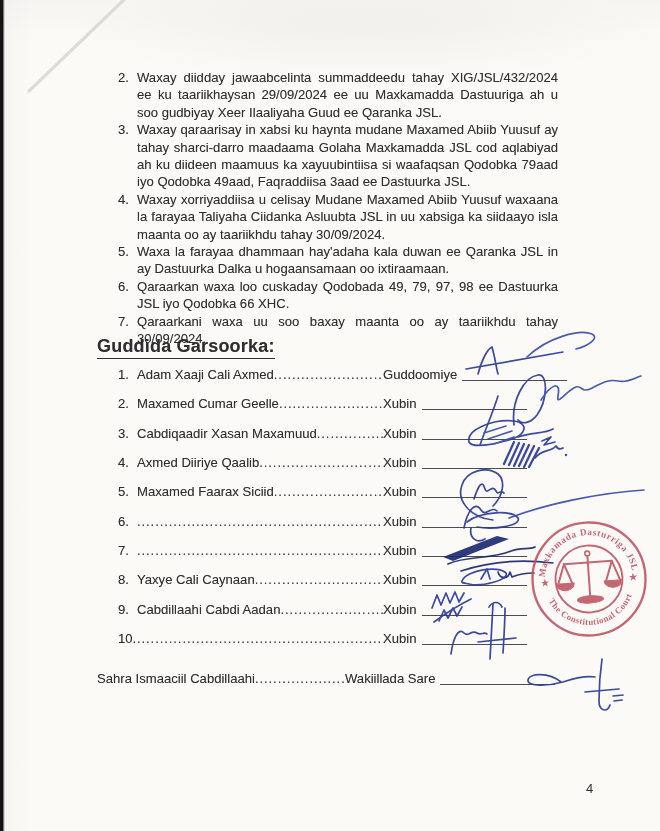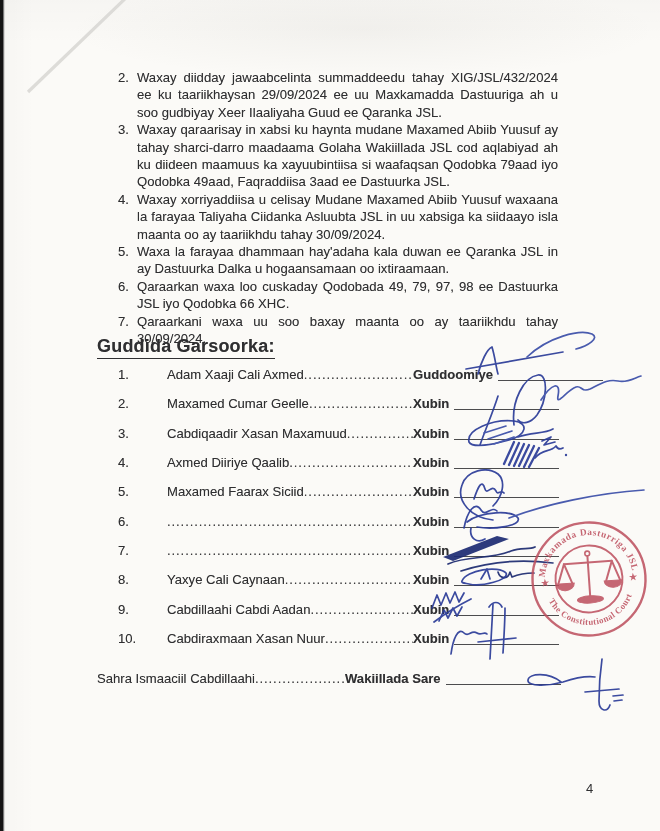--- a/index.html
+++ b/index.html
@@ -28,24 +28,24 @@
 
   .committee-heading{
     position:absolute;left:97px;top:336px;
     font-size:18px;font-weight:bold;letter-spacing:.2px;
     border-bottom:1.7px solid #2f2f31;padding-bottom:1px;
     text-shadow:0 0 .5px rgba(40,40,40,0.35);
   }
   .members{position:absolute;left:118px;top:364px;width:480px;}
   .member-row{display:flex;align-items:baseline;height:29.35px;font-size:13.1px;text-shadow:0 0 .5px rgba(40,40,40,0.35);}
   .member-num{flex:0 0 19px;white-space:nowrap;}
-  .member-mid{flex:0 0 246px;display:flex;align-items:baseline;overflow:hidden;margin-left:30px;}
+  .member-mid{flex:0 0 246px;display:flex;align-items:baseline;overflow:hidden;}
   .member-name{white-space:nowrap;}
   .dots{flex:1 1 auto;overflow:hidden;white-space:nowrap;letter-spacing:.9px;color:#3a3a3c;}
-  .member-role{white-space:nowrap;font-weight:bold;}
+  .member-role{white-space:nowrap;}
   .sig-line{display:inline-block;height:14px;width:105px;margin-left:5px;
     border-bottom:1.4px solid #4c4c4e;position:relative;top:2px;flex:0 0 auto;}
 
   .clerk-row{position:absolute;left:97px;top:668px;width:480px;display:flex;align-items:baseline;
     font-size:13.1px;text-shadow:0 0 .5px rgba(40,40,40,0.35);}
   .clerk-mid{flex:0 0 248px;display:flex;align-items:center;overflow:hidden;}
   .clerk-line{width:115px;}
 
   .page-number{position:absolute;left:586px;top:781px;font-size:13px;}
 
@@ -64,21 +64,21 @@
 <div class="page">
   <div class="scan-edge"></div>
 
   <div class="paragraphs body-text">
     <div class="para">
       <span class="para-num">2.</span>
       <div class="para-body">Waxay diidday jawaabcelinta summaddeedu tahay XIG/JSL/432/2024 ee ku taariikhaysan 29/09/2024 ee uu Maxkamadda Dastuuriga ah u soo gudbiyay Xeer Ilaaliyaha Guud ee Qaranka JSL.</div>
     </div>
     <div class="para">
       <span class="para-num">3.</span>
-      <div class="para-body">Waxay qaraarisay in xabsi ku haynta mudane Maxamed Abiib Yuusuf ay tahay sharci-darro maadaama Golaha Wakiillada JSL cod aqlabiyad ah ku diideen maamuus ka xayuubintiisa si waafaqsan Qodobka 79aad iyo Qodobka 49aad, Faqraddiisa 3aad ee Dastuurka JSL.</div>
+      <div class="para-body">Waxay qaraarisay in xabsi ku haynta mudane Maxamed Abiib Yuusuf ay tahay sharci-darro maadaama Golaha Maxkamadda JSL cod aqlabiyad ah ku diideen maamuus ka xayuubintiisa si waafaqsan Qodobka 79aad iyo Qodobka 49aad, Faqraddiisa 3aad ee Dastuurka JSL.</div>
     </div>
     <div class="para">
       <span class="para-num">4.</span>
       <div class="para-body">Waxay xorriyaddiisa u celisay Mudane Maxamed Abiib Yuusuf waxaana la farayaa Taliyaha Ciidanka Asluubta JSL in uu xabsiga ka siidaayo isla maanta oo ay taariikhdu tahay 30/09/2024.</div>
     </div>
     <div class="para">
       <span class="para-num">5.</span>
       <div class="para-body">Waxa la farayaa dhammaan hay'adaha kala duwan ee Qaranka JSL in ay Dastuurka Dalka u hogaansamaan oo ixtiraamaan.</div>
     </div>
     <div class="para">
@@ -169,21 +169,20 @@
       <span class="member-mid">
           <span class="member-name">Cabdillaahi Cabdi Aadan</span>
           <span class="dots">................................................................................</span>
         </span>
       <span class="member-role">Xubin</span>
       <span class="sig-line"></span>
     </div>
     <div class="member-row">
       <span class="member-num">10.</span>
       <span class="member-mid">
-          <span class="member-name">Cabdiraxmaan Xasan Nuur</span>
           <span class="dots">................................................................................</span>
         </span>
       <span class="member-role">Xubin</span>
       <span class="sig-line"></span>
     </div>
   </div>
 
   <div class="clerk-row">
     <span class="clerk-mid">
         <span class="member-name">Sahra Ismaaciil Cabdillaahi</span>

